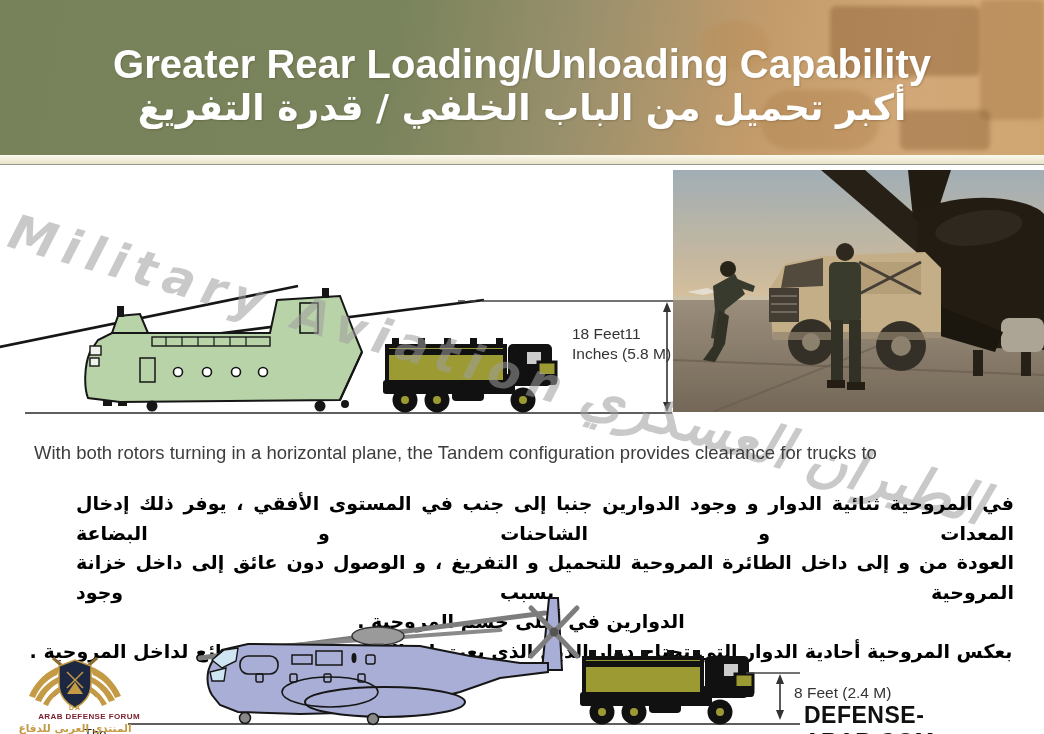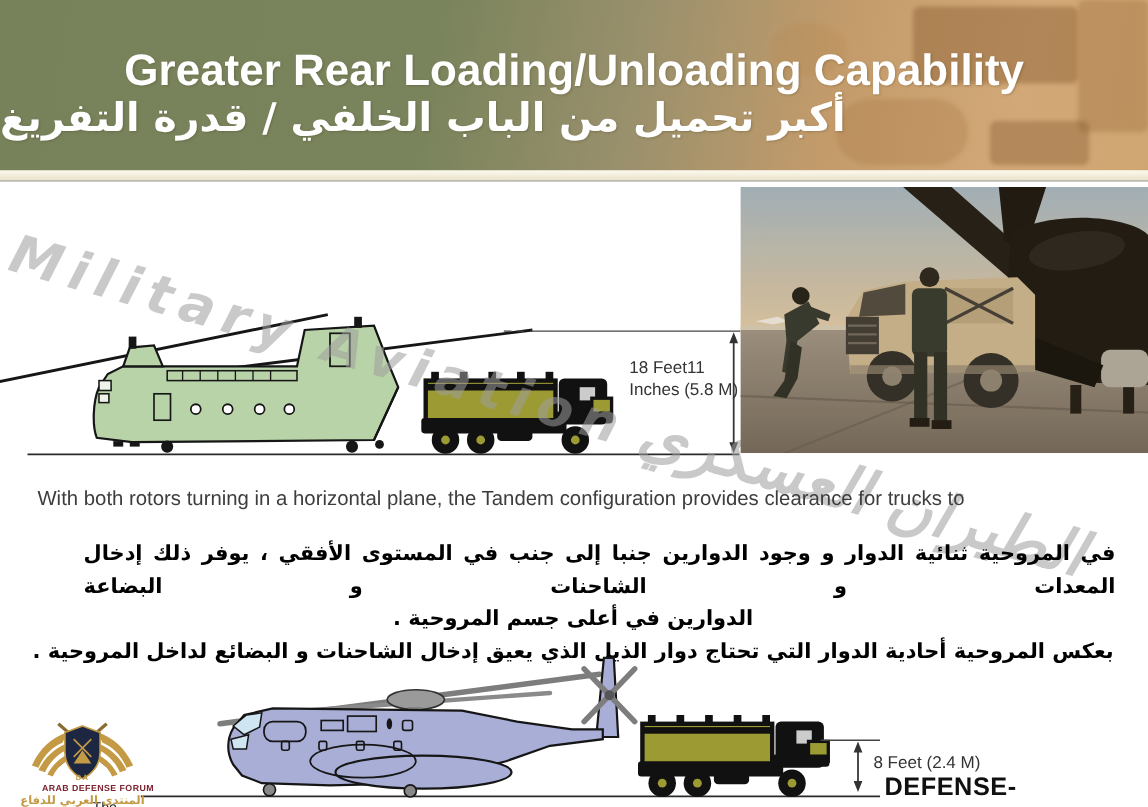--- a/index.html
+++ b/index.html
@@ -19,21 +19,21 @@
   .b2{left:980px;top:0;width:64px;height:120px;background:#9a6c3a;opacity:.35;}
   .b3{left:760px;top:90px;width:120px;height:60px;background:#a87844;opacity:.3;border-radius:30px;}
   .b4{left:900px;top:110px;width:90px;height:40px;background:#7c5128;opacity:.35;}
   .b5{left:700px;top:20px;width:70px;height:50px;background:#b98a52;opacity:.3;border-radius:50%;}
   .title-en{
     position:absolute;left:0;right:0;top:42px;text-align:center;
     color:#ffffff;font-size:40px;font-weight:bold;letter-spacing:0px;
     text-shadow:1px 1px 2px rgba(60,50,20,.25);
   }
   .title-ar{
-    position:absolute;left:0;right:0;top:87px;text-align:left;direction:rtl;
+    position:absolute;left:0;right:0;top:87px;text-align:center;direction:rtl;
     color:#ffffff;font-size:36px;font-weight:bold;
     font-family:"DejaVu Sans",sans-serif;
     text-shadow:1px 1px 2px rgba(60,50,20,.25);
   }
   .strip{
     position:absolute;left:0;top:155px;width:1044px;height:10px;
     background:linear-gradient(#fcf9ee,#e9e3c9);
     border-bottom:1px solid #97978a;box-sizing:border-box;z-index:10;
   }
   
@@ -232,20 +232,21 @@
       <rect x="0" y="0" width="371" height="242" fill="rgba(205,155,90,0.07)"></rect>
     </svg>
   </div>
 
   <div class="para-en">
     <div class="en-line">With both rotors turning in a horizontal plane, the Tandem configuration provides clearance for trucks to</div>
   </div>
 
   <div class="para-ar">
     <div class="ar-just">في المروحية ثنائية الدوار و وجود الدوارين جنبا إلى جنب في المستوى الأفقي ، يوفر ذلك إدخال المعدات و الشاحنات و البضاعة</div>
+    <div class="ar-just">العودة من و إلى داخل الطائرة المروحية للتحميل و التفريغ ، و الوصول دون عائق إلى داخل خزانة المروحية بسبب وجود</div>
     <div class="ar-left">الدوارين في أعلى جسم المروحية .</div>
     <div class="ar-left">بعكس المروحية أحادية الدوار التي تحتاج دوار الذيل الذي يعيق إدخال الشاحنات و البضائع لداخل المروحية .</div>
   </div>
 
   <svg class="diagram-bottom" viewBox="0 592 1044 142" xmlns="http://www.w3.org/2000/svg">
     <line x1="128" y1="724" x2="800" y2="724" stroke="#2a2a2a" stroke-width="1.6"></line>
     <g>
 
       <line x1="200" y1="658" x2="545" y2="613" stroke="#7d7d7d" stroke-width="5" stroke-linecap="round"></line>
       <line x1="250" y1="648" x2="500" y2="630" stroke="#8a8a8a" stroke-width="4" stroke-linecap="round"></line>

